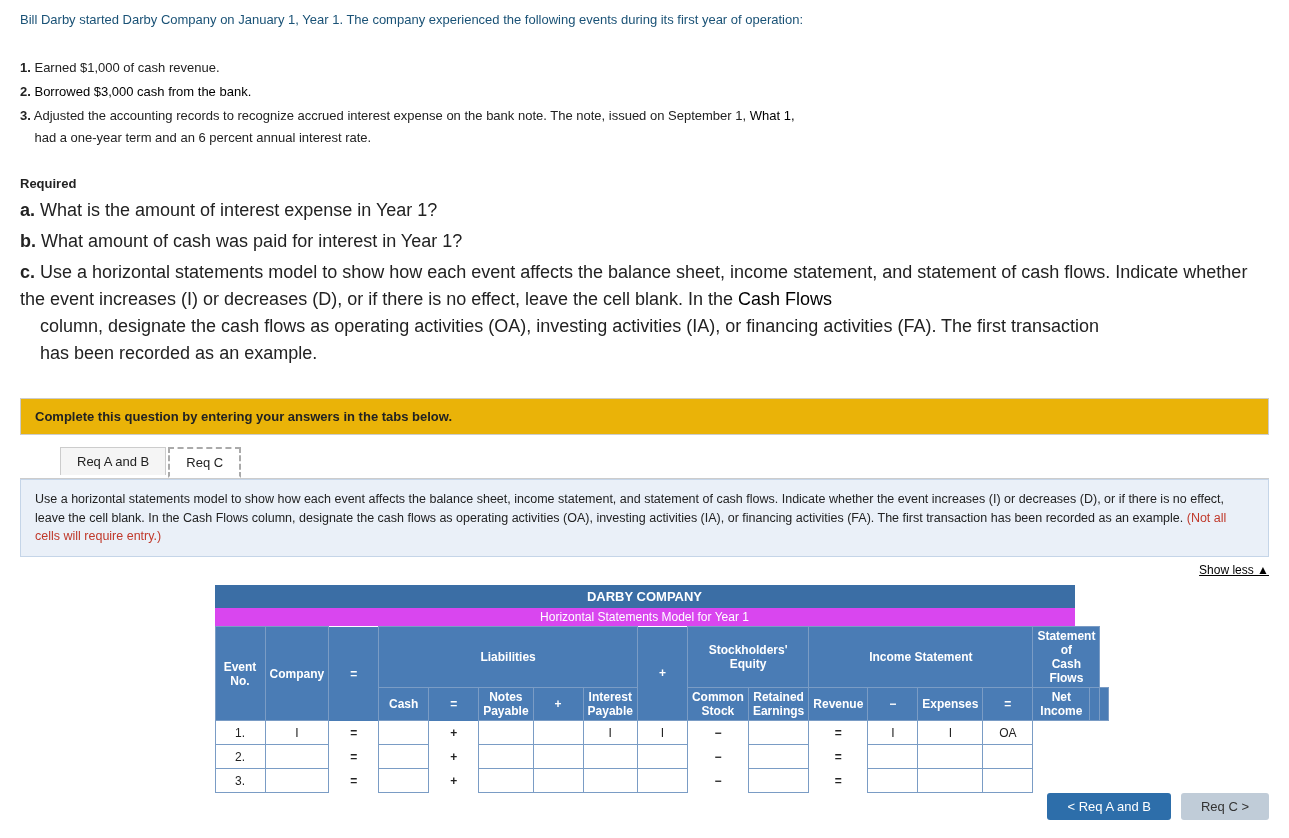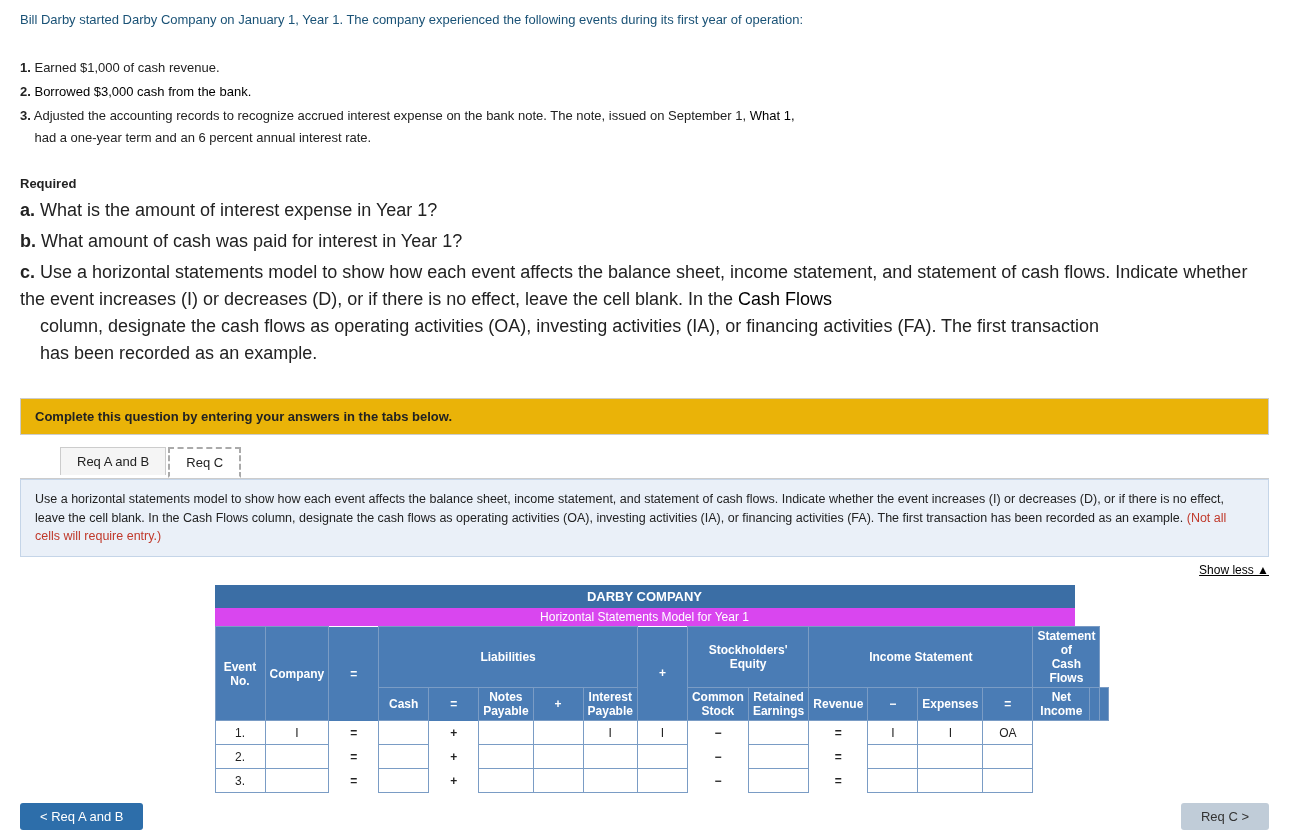--- a/index.html
+++ b/index.html
@@ -125,22 +125,22 @@
     input.cell-input {
       width: 100%;
       border: none;
       outline: none;
       text-align: center;
       font-size: 12px;
       background: transparent;
     }
     .nav-buttons {
       display: flex;
-      justify-content: space-between;
-      margin-top: 10px;
+      justify-content: flex-end;
+      gap: 10px;
     }
     .nav-btn {
       padding: 6px 20px;
       font-size: 13px;
       cursor: pointer;
       border: none;
       border-radius: 3px;
     }
     .nav-btn.blue-btn {
       background: #2d6eaa;

